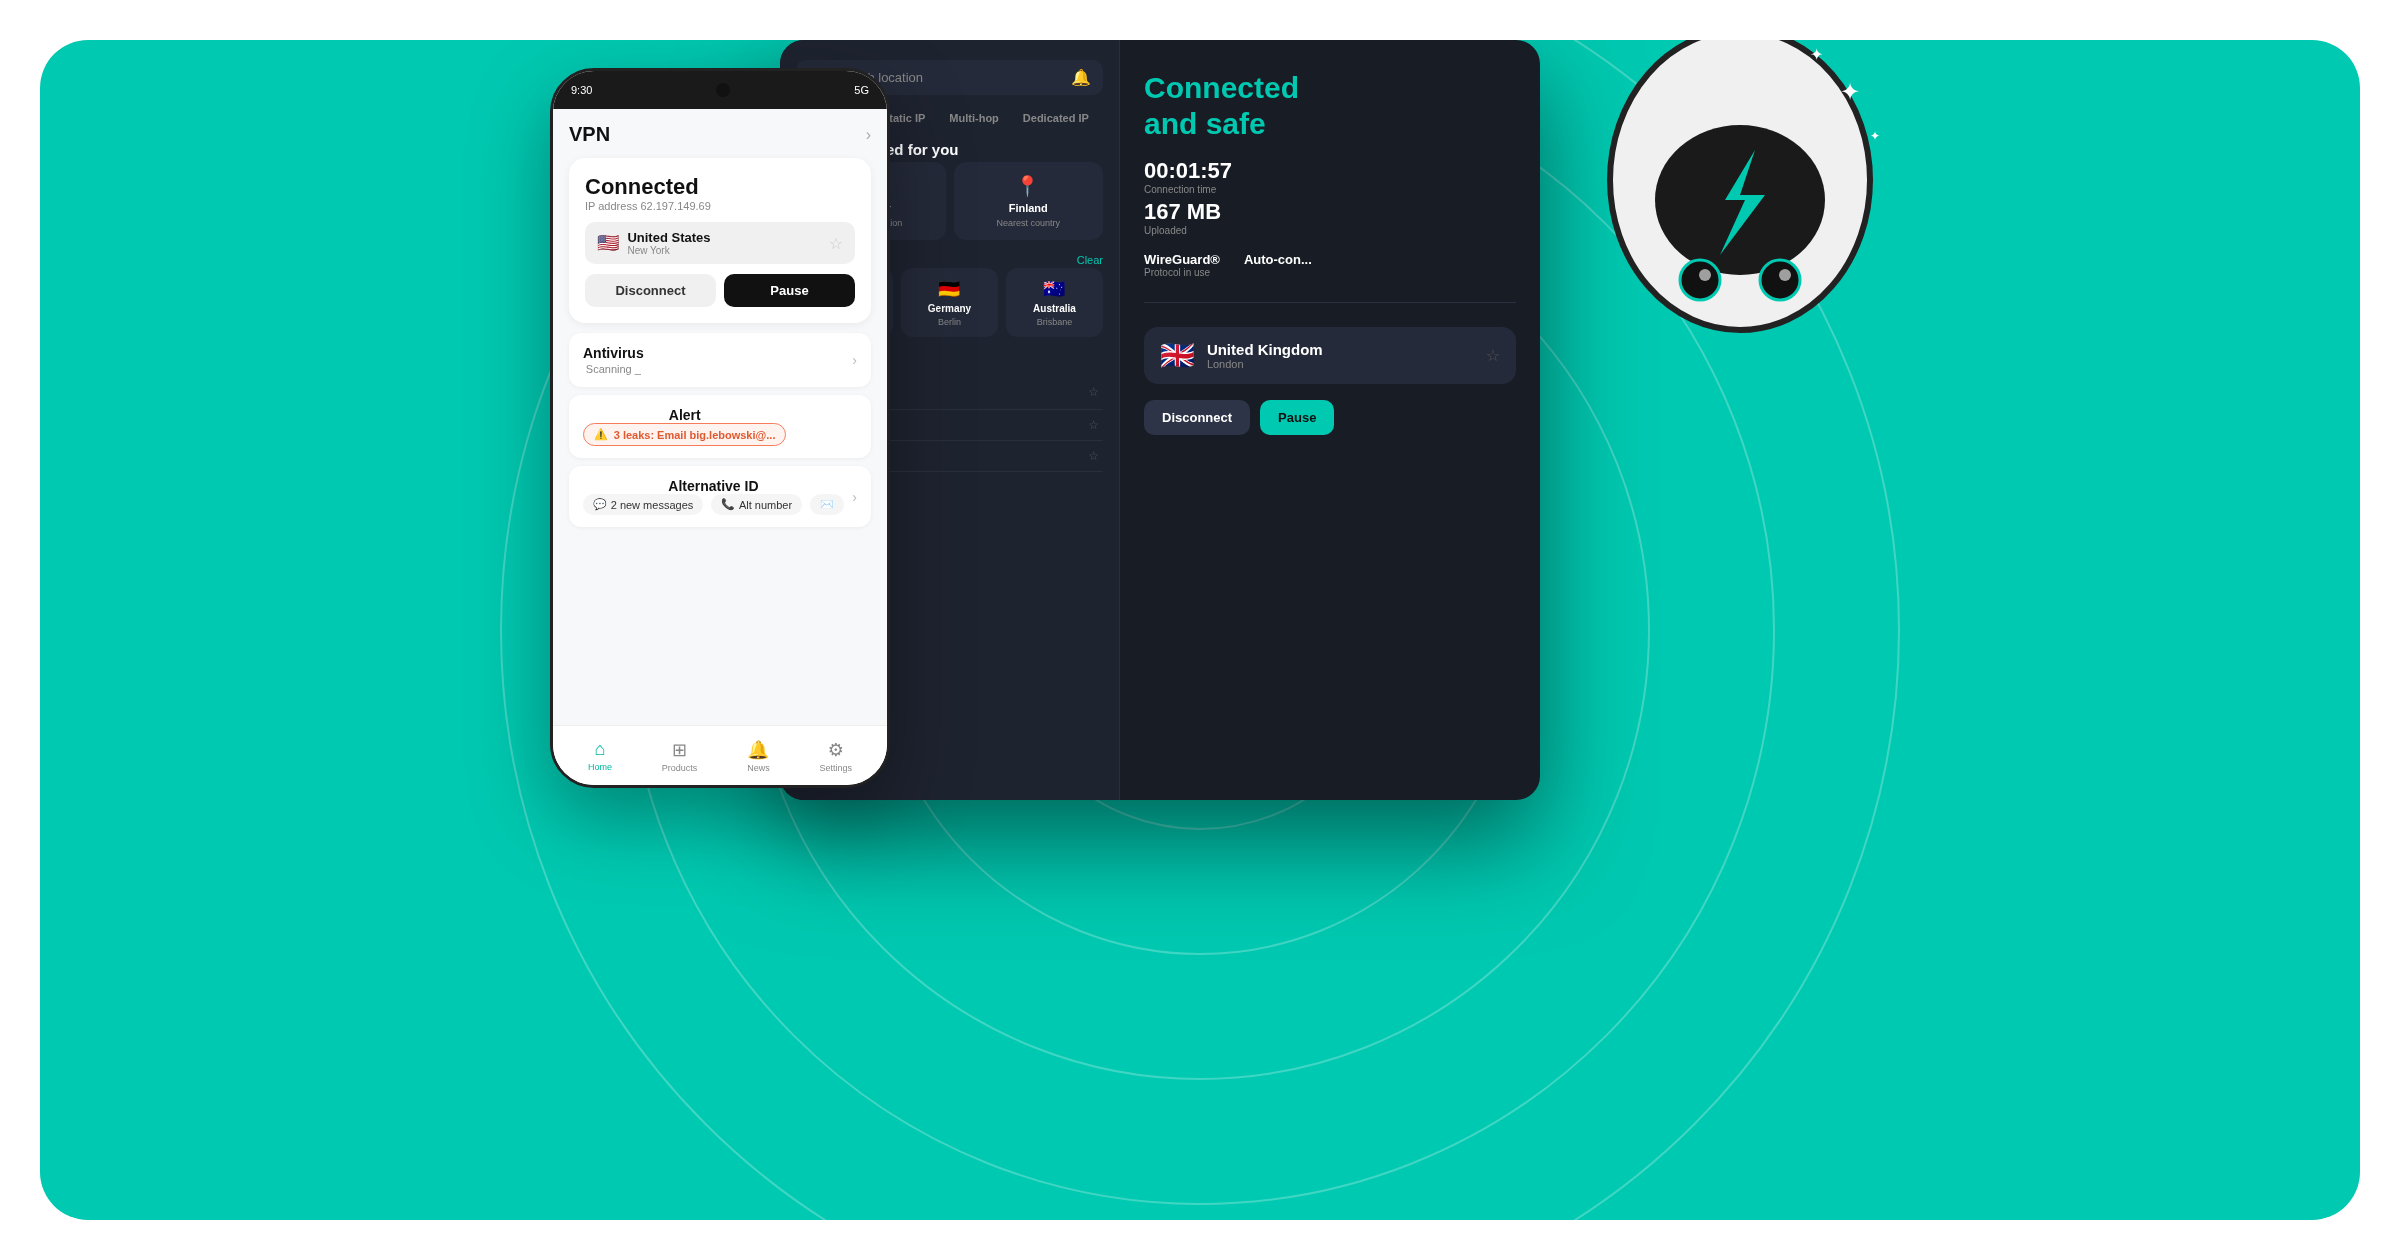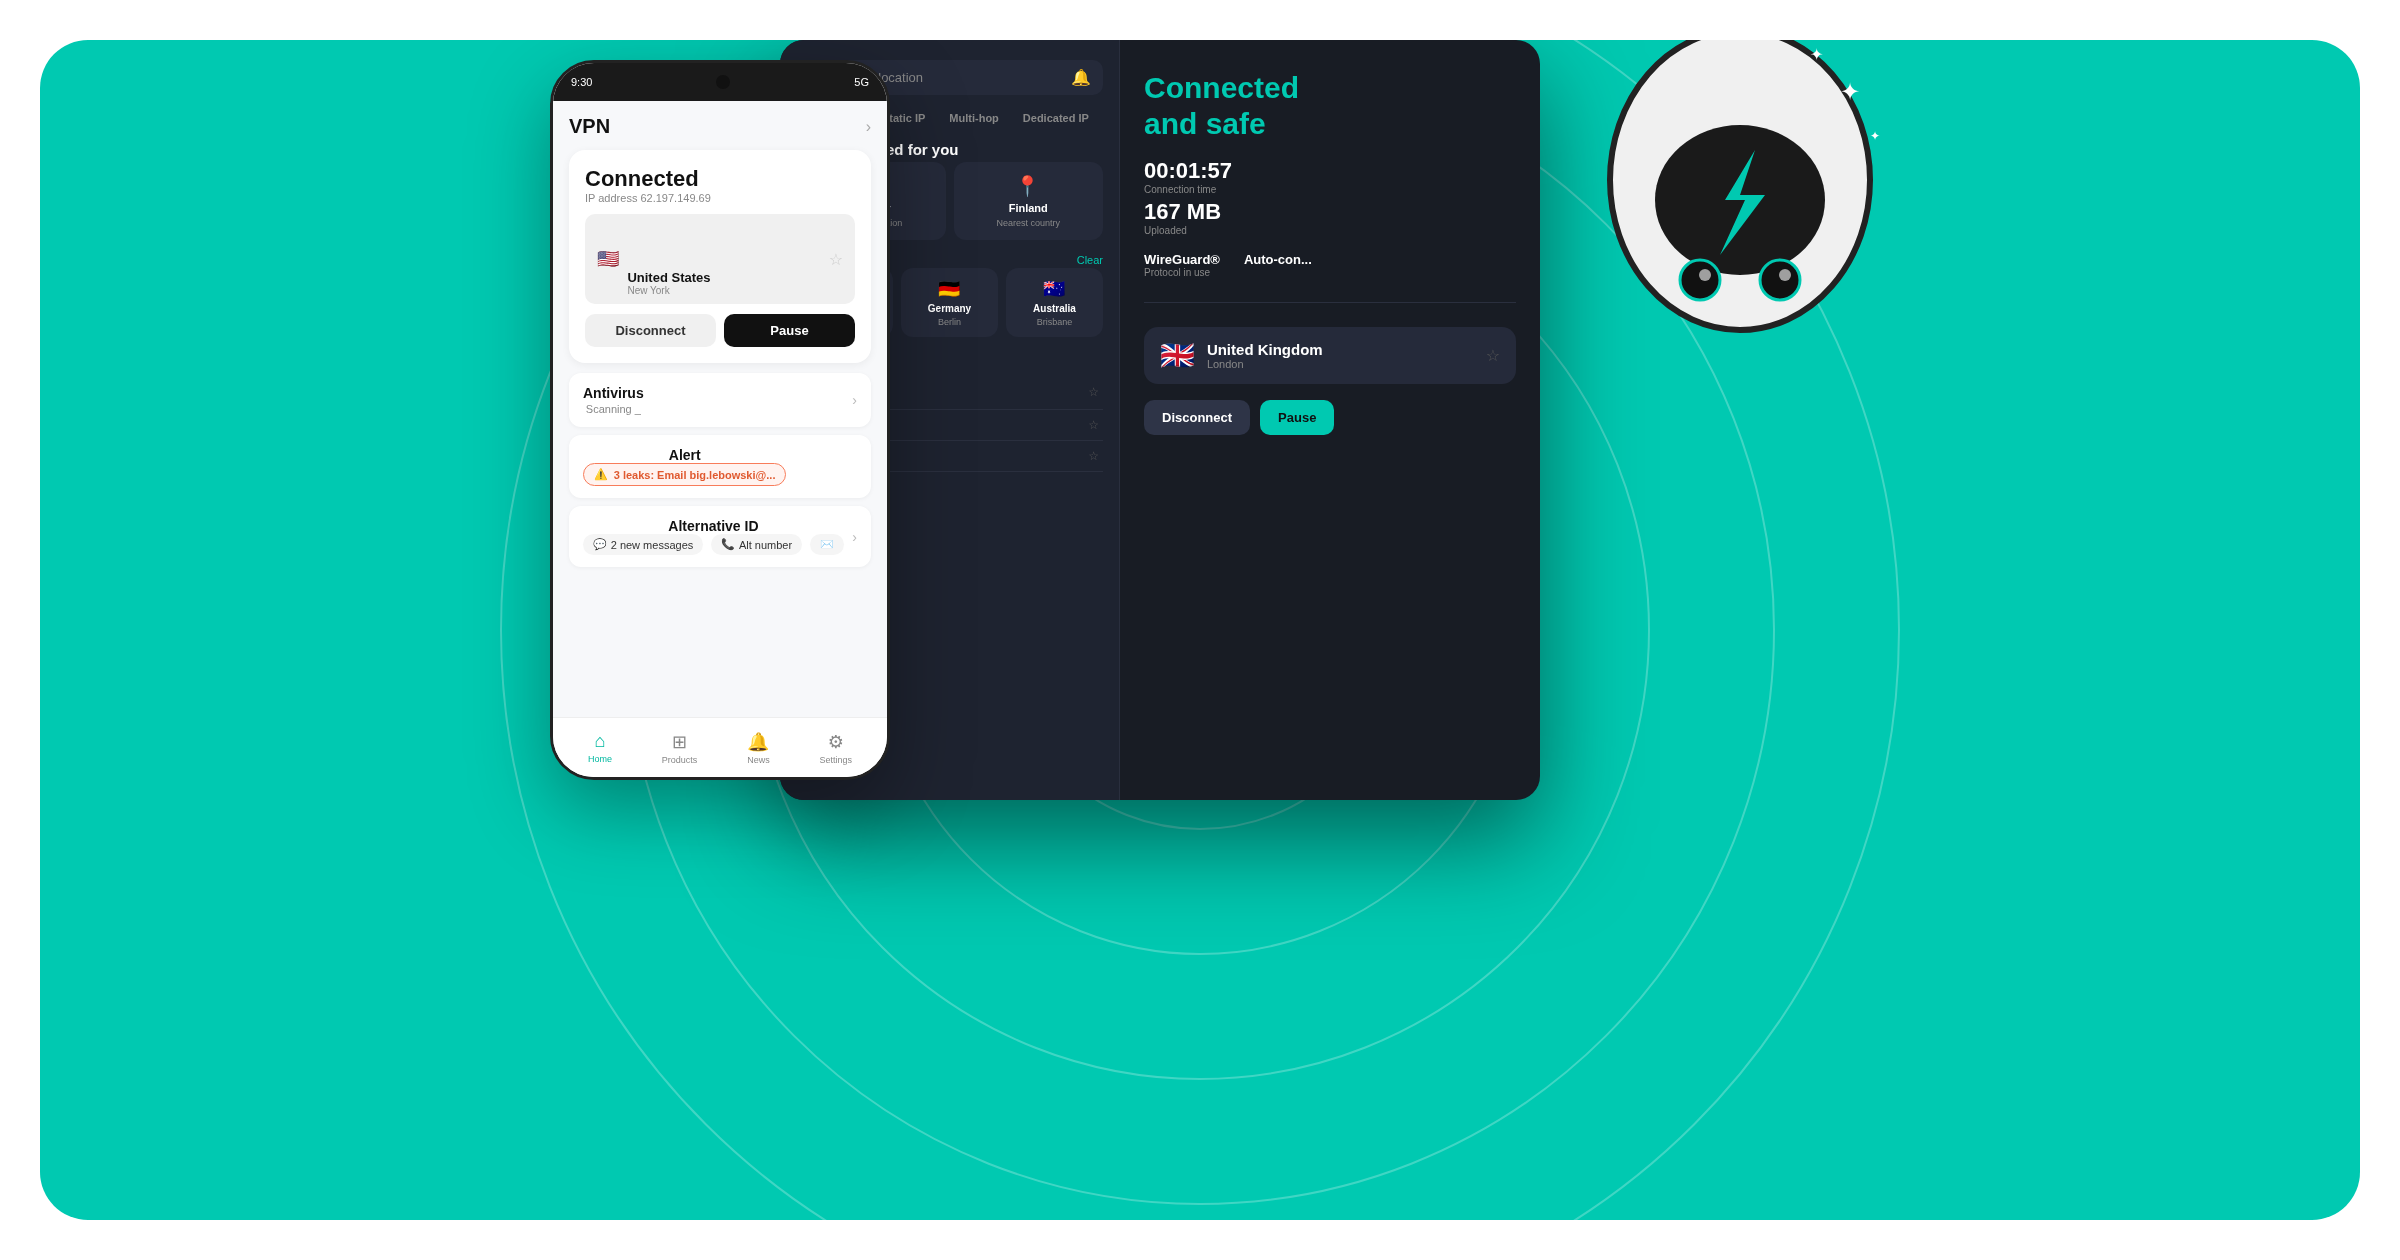--- a/index.html
+++ b/index.html
@@ -54,21 +54,21 @@
       position: relative;
       width: 1400px;
       height: 820px;
       z-index: 10;
     }
 
     
     .phone {
       position: absolute;
       left: 50px;
-      top: 20px;
+      top: 28px;
       width: 340px;
       height: 794px;
       z-index: 20;
     }
     .phone-body {
       width: 340px;
       height: 720px;
       background: #fff;
       border-radius: 44px;
       border: 3px solid #222;
@@ -136,21 +136,21 @@
       justify-content: space-between;
       background: #f0f0f0;
       border-radius: 10px;
       padding: 8px 12px;
       margin-bottom: 10px;
     }
     .location-flag {
       font-size: 18px;
       margin-right: 8px;
     }
-    .location-info { flex: 1; margin-top: 48px; }
+    .location-info { flex: 1; }
     .location-name { font-size: 13px; font-weight: 600; color: #111; }
     .location-sub { font-size: 10px; color: #888; }
     .star-btn { color: #ccc; font-size: 16px; }
     .btn-row {
       display: flex;
       gap: 8px;
     }
     .btn-disconnect {
       flex: 1;
       background: #f0f0f0;

